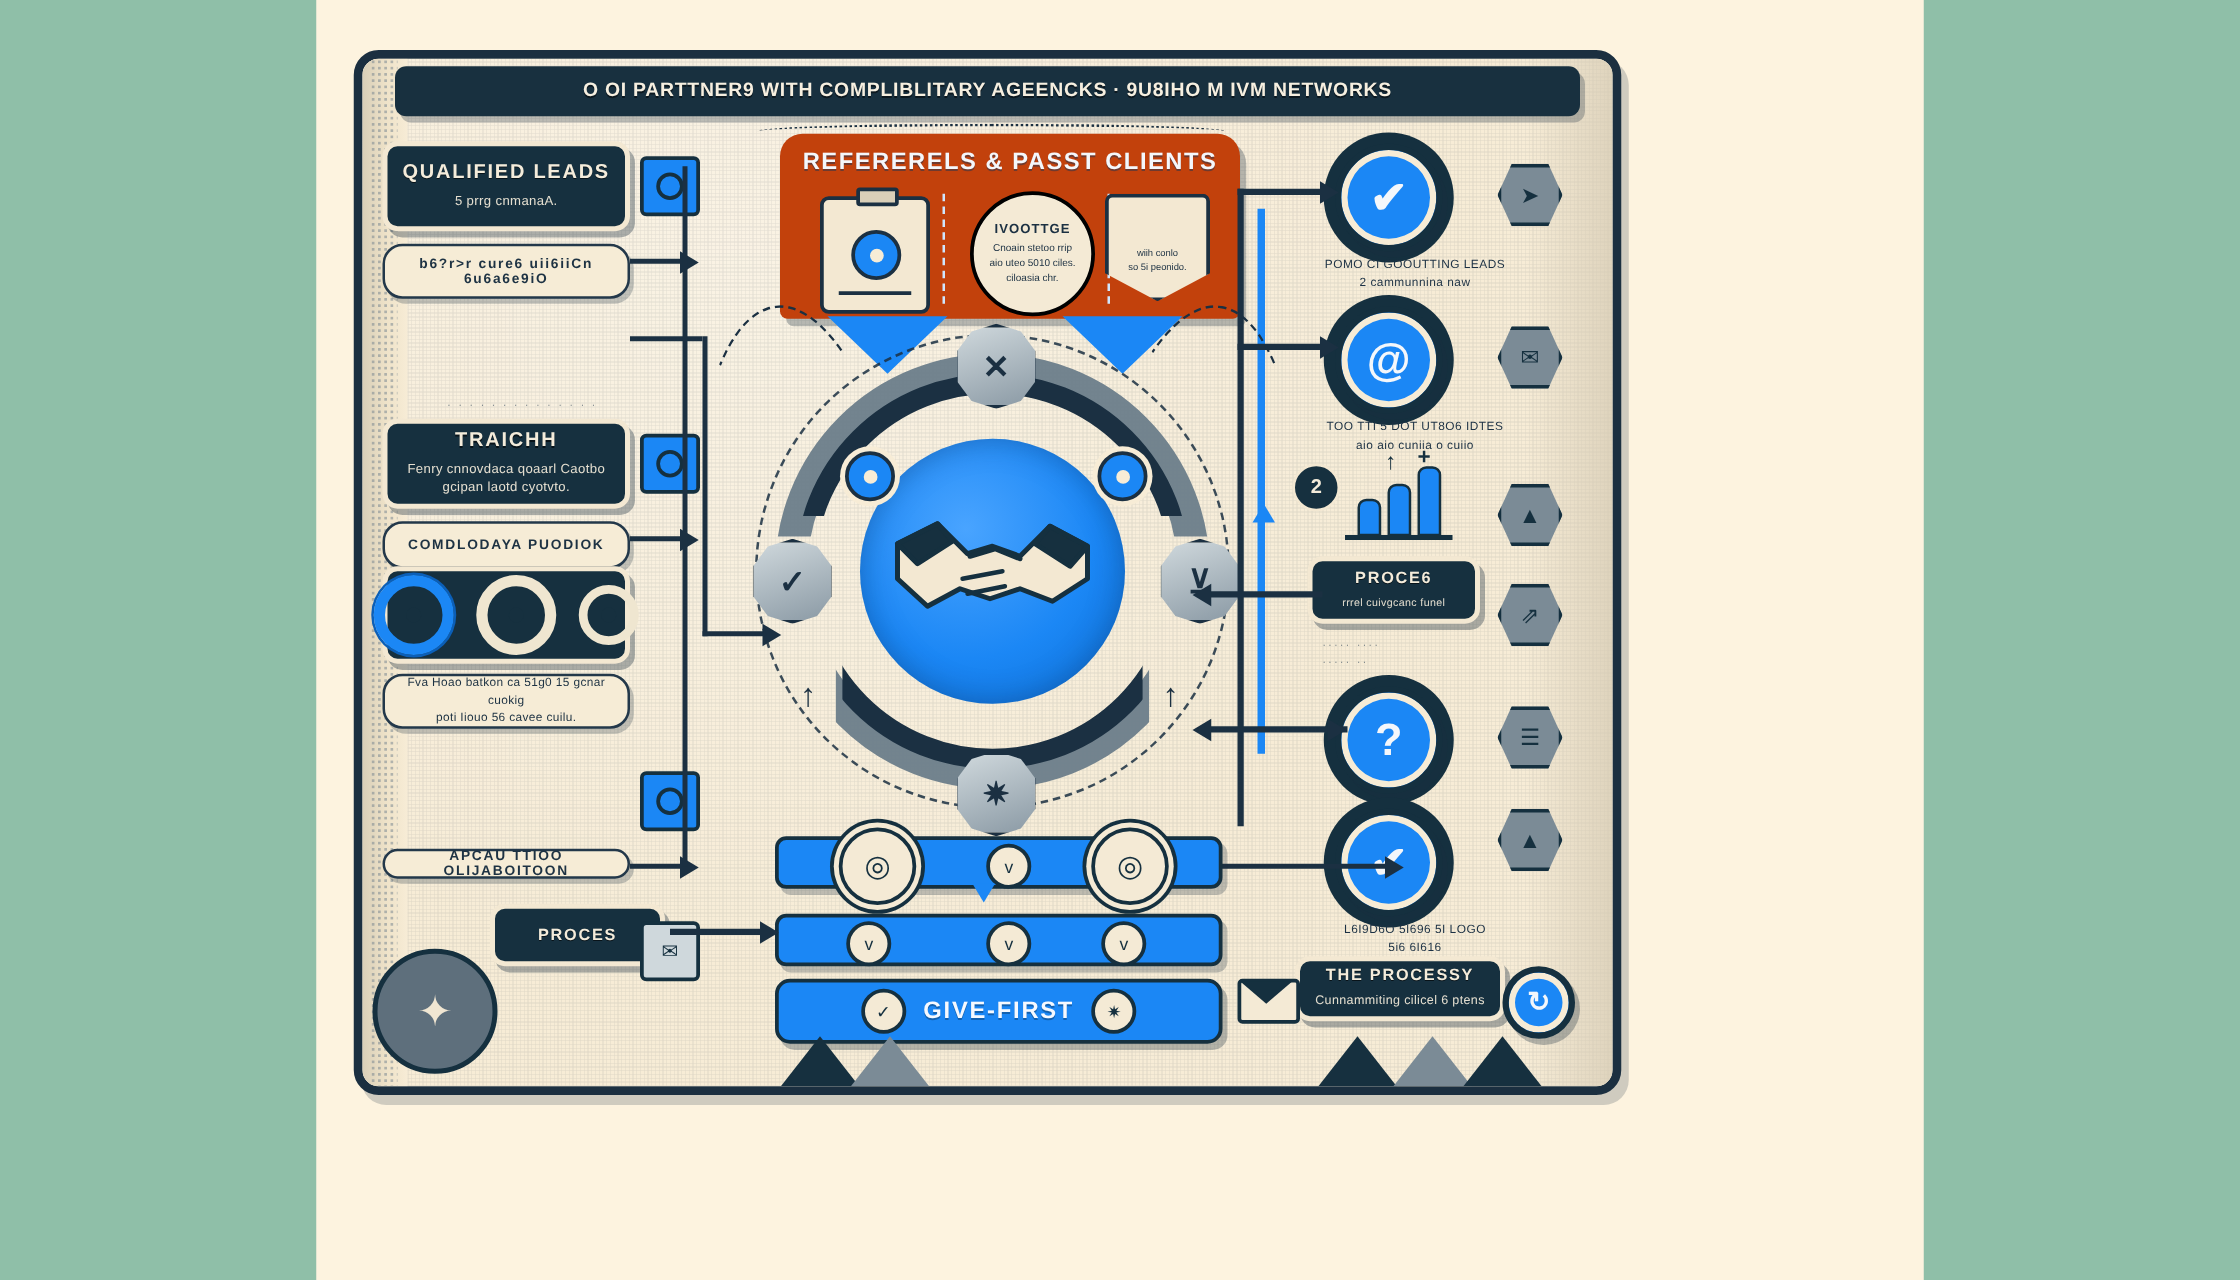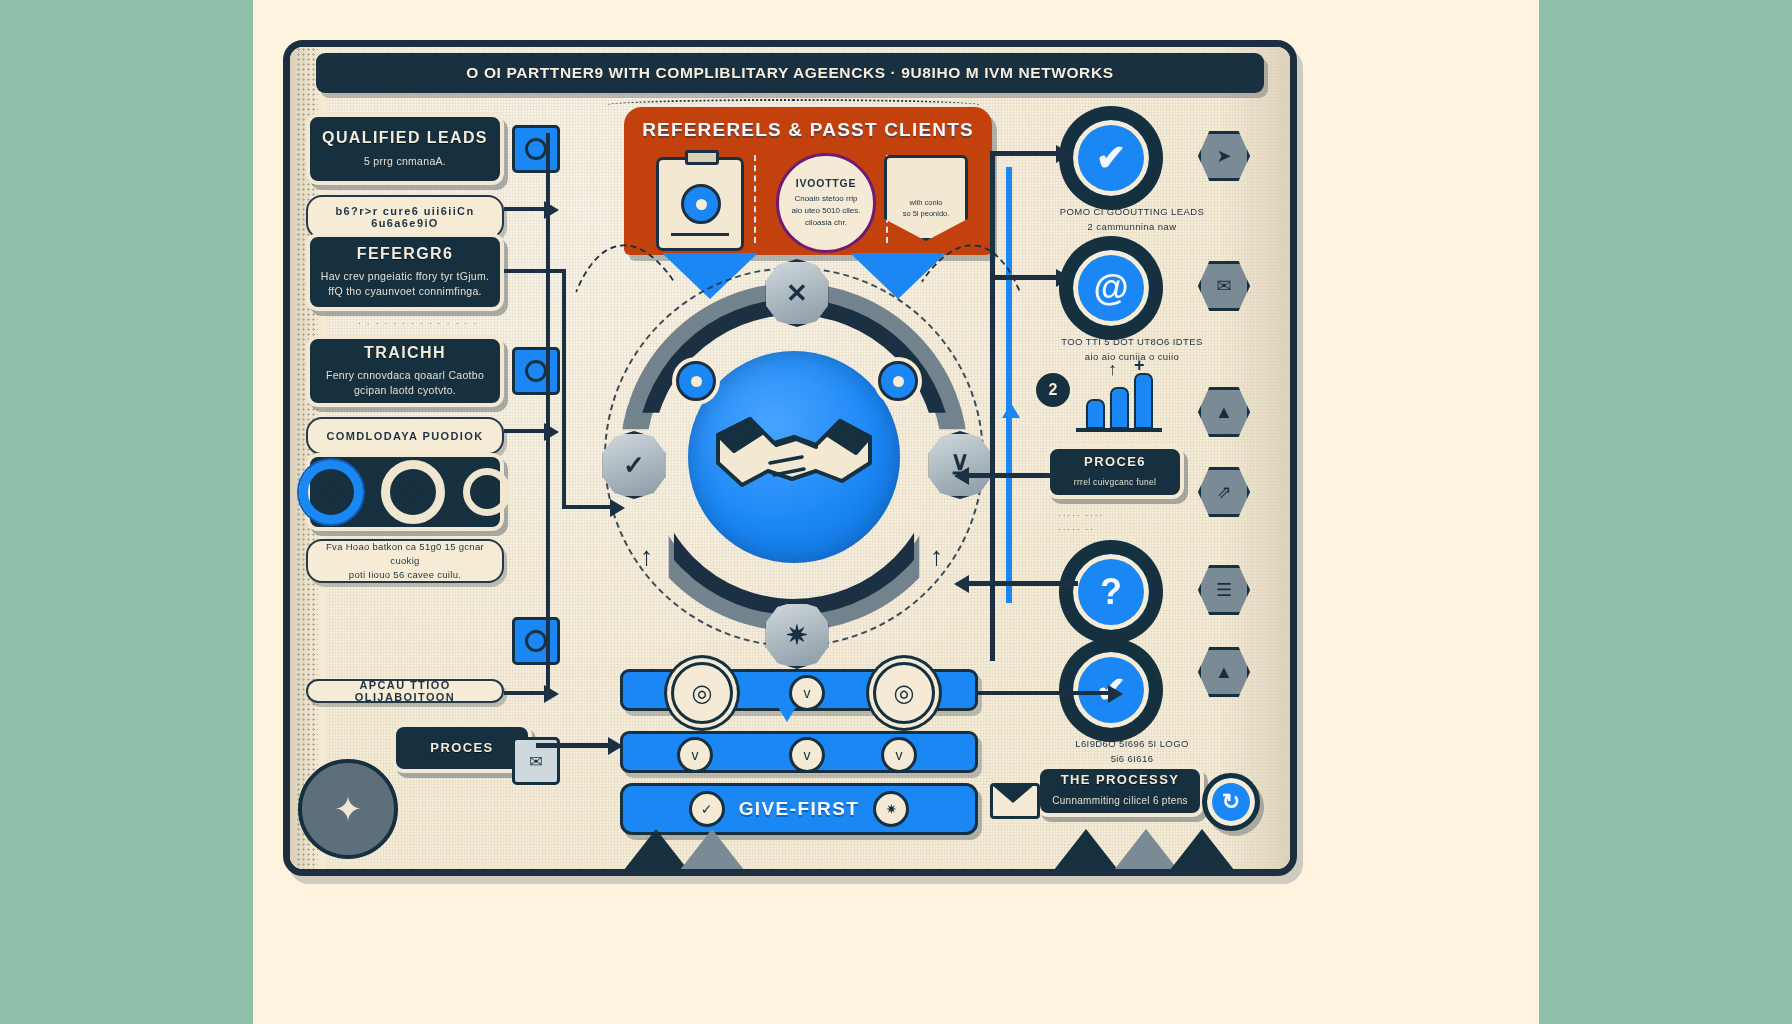--- a/index.html
+++ b/index.html
@@ -196,21 +196,21 @@
   .hero-doc .line {
     position: absolute;
     left: 12px; right: 12px; bottom: 12px;
     height: 3px; background:#1b3042;
   }
   .hero-bubble {
     position: absolute;
     left: 152px; top: 46px;
     width: 94px; height: 94px;
     background: #f4ead5;
-    border: 3px solid #701a75;
+    border: 3px solid #000000;
     border-radius: 50%;
     display: flex; flex-direction: column;
     align-items: center; justify-content: center;
     text-align: center;
     color: #1b3042;
   }
   .hero-bubble .b-h { font-size: 10.5px; font-weight: bold; letter-spacing: .8px; }
   .hero-bubble .b-s { font-size: 8px; line-height: 1.5; margin-top: 4px; filter: blur(.2px); }
   .hero-tag {
     position: absolute;
@@ -489,25 +489,20 @@
       <div class="ttl">O OI PARTTNER9 WITH COMPLIBLITARY AGEENCKS  ·  9U8IHO M IVM NETWORKS</div>
     </div>
 
     <div class="dark-card" style="left:16px; top:66px; width:198px; height:72px;">
       <div class="head">QUALIFIED LEADS</div>
       <div class="sub">5 prrg cnmanaA.</div>
     </div>
 
     <div class="light-strip" style="left:16px; top:148px; width:198px; height:44px;">b6?r&gt;r cure6 uii6iiCn 6u6a6e9iO</div>
 
-    <div class="dark-card" style="left:16px; top:186px; width:198px; height:78px;">
-      <div class="head">FEFERGR6</div>
-      <div class="sub" style="white-space:pre-line;">Hav crev pngeiatic ffory tyr tGjum.
-ffQ tho cyaunvoet connimfinga.</div>
-    </div>
 
     <div class="micro-dots" style="left:48px; top:272px; width:160px; text-align:center;">· · · · · · · · · · · · · ·</div>
 
     <div class="dark-card" style="left:16px; top:288px; width:198px; height:72px;">
       <div class="head">TRAICHH</div>
       <div class="sub" style="white-space:pre-line;">Fenry cnnovdaca qoaarl Caotbo
 gcipan laotd cyotvto.</div>
     </div>
 
     <div class="light-strip" style="left:16px; top:370px; width:198px; height:38px;">COMDLODAYA PUODIOK</div>

